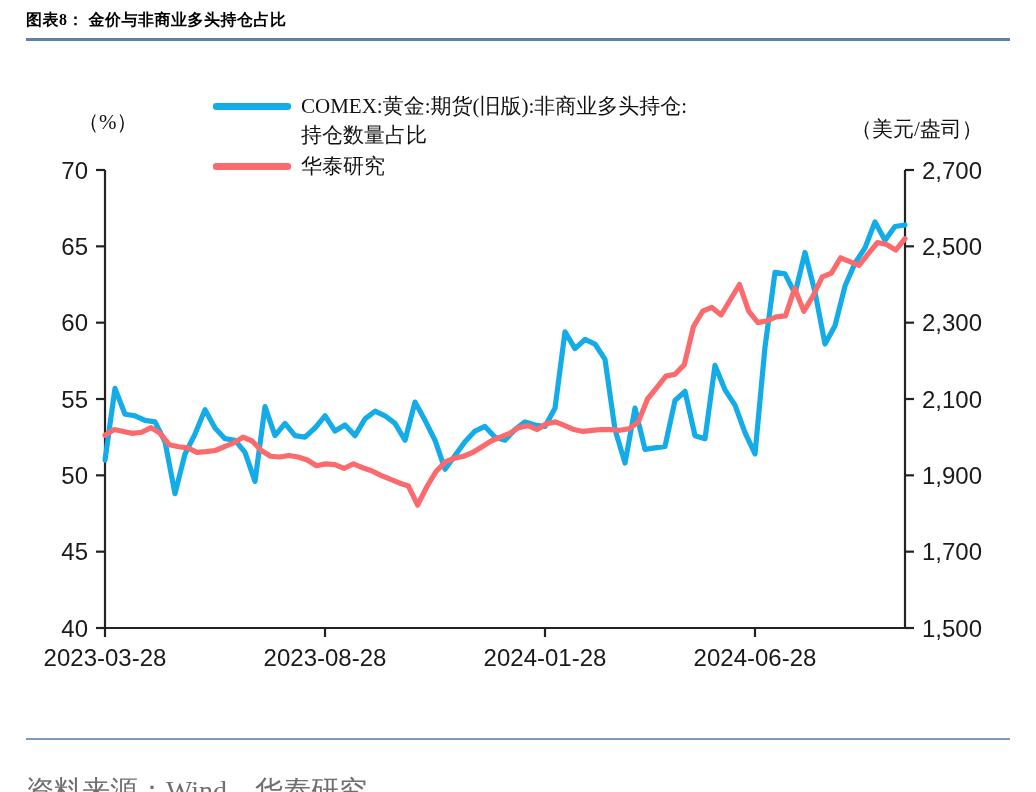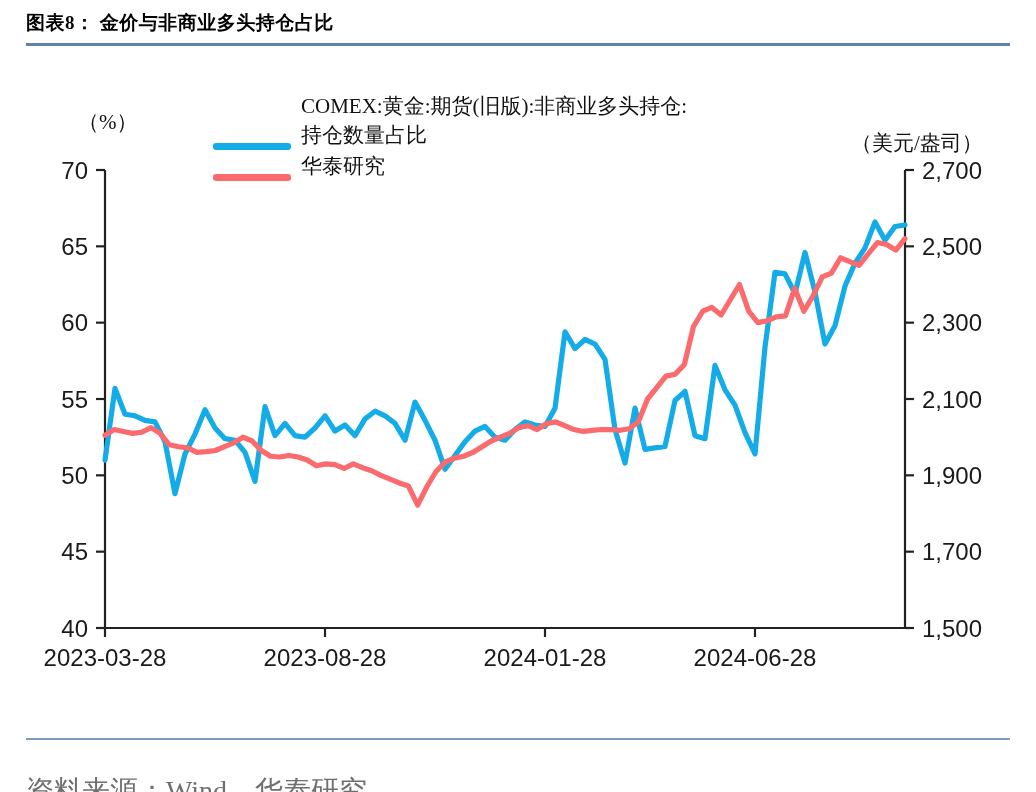--- a/index.html
+++ b/index.html
@@ -19,21 +19,21 @@
   
   #header {
     position: absolute;
     left: 26px;
     top: 10px;
     width: 984px;
   }
   #chart-title {
     font-family: "Liberation Serif", serif;
     font-weight: bold;
-    font-size: 19px;
+    font-size: 16px;
     letter-spacing: 0.5px;
     color: #000;
     white-space: nowrap;
   }
   #title-rule {
     margin-top: 7px;
     height: 3px;
     background: #5f82a8;
     width: 984px;
   }
@@ -74,21 +74,21 @@
 
   
   #legend {
     position: absolute;
     left: 213px;
     top: 32px;
     width: 520px;
   }
   .legend-row {
     display: flex;
-    align-items: flex-end;
+    align-items: flex-start;
     margin-bottom: 2px;
   }
   .legend-swatch {
     width: 78px;
     height: 7px;
     border-radius: 3px;
     margin-top: 11px;
     margin-right: 10px;
     flex: 0 0 auto;
   }
@@ -104,21 +104,21 @@
 
   
   .axis-unit {
     position: absolute;
     font-family: "Liberation Serif", serif;
     font-size: 21px;
     color: #111;
     white-space: nowrap;
   }
   #unit-left  { left: 78px;  top: 48px; }
-  #unit-right { left: 851px; top: 69px; }
+  #unit-right { left: 851px; top: 55px; }
 
   
   text.tick {
     font-family: "Liberation Sans", sans-serif;
     font-size: 24px;
     fill: #1a1a1a;
   }
   text.xtick {
     font-family: "Liberation Sans", sans-serif;
     font-size: 24px;

